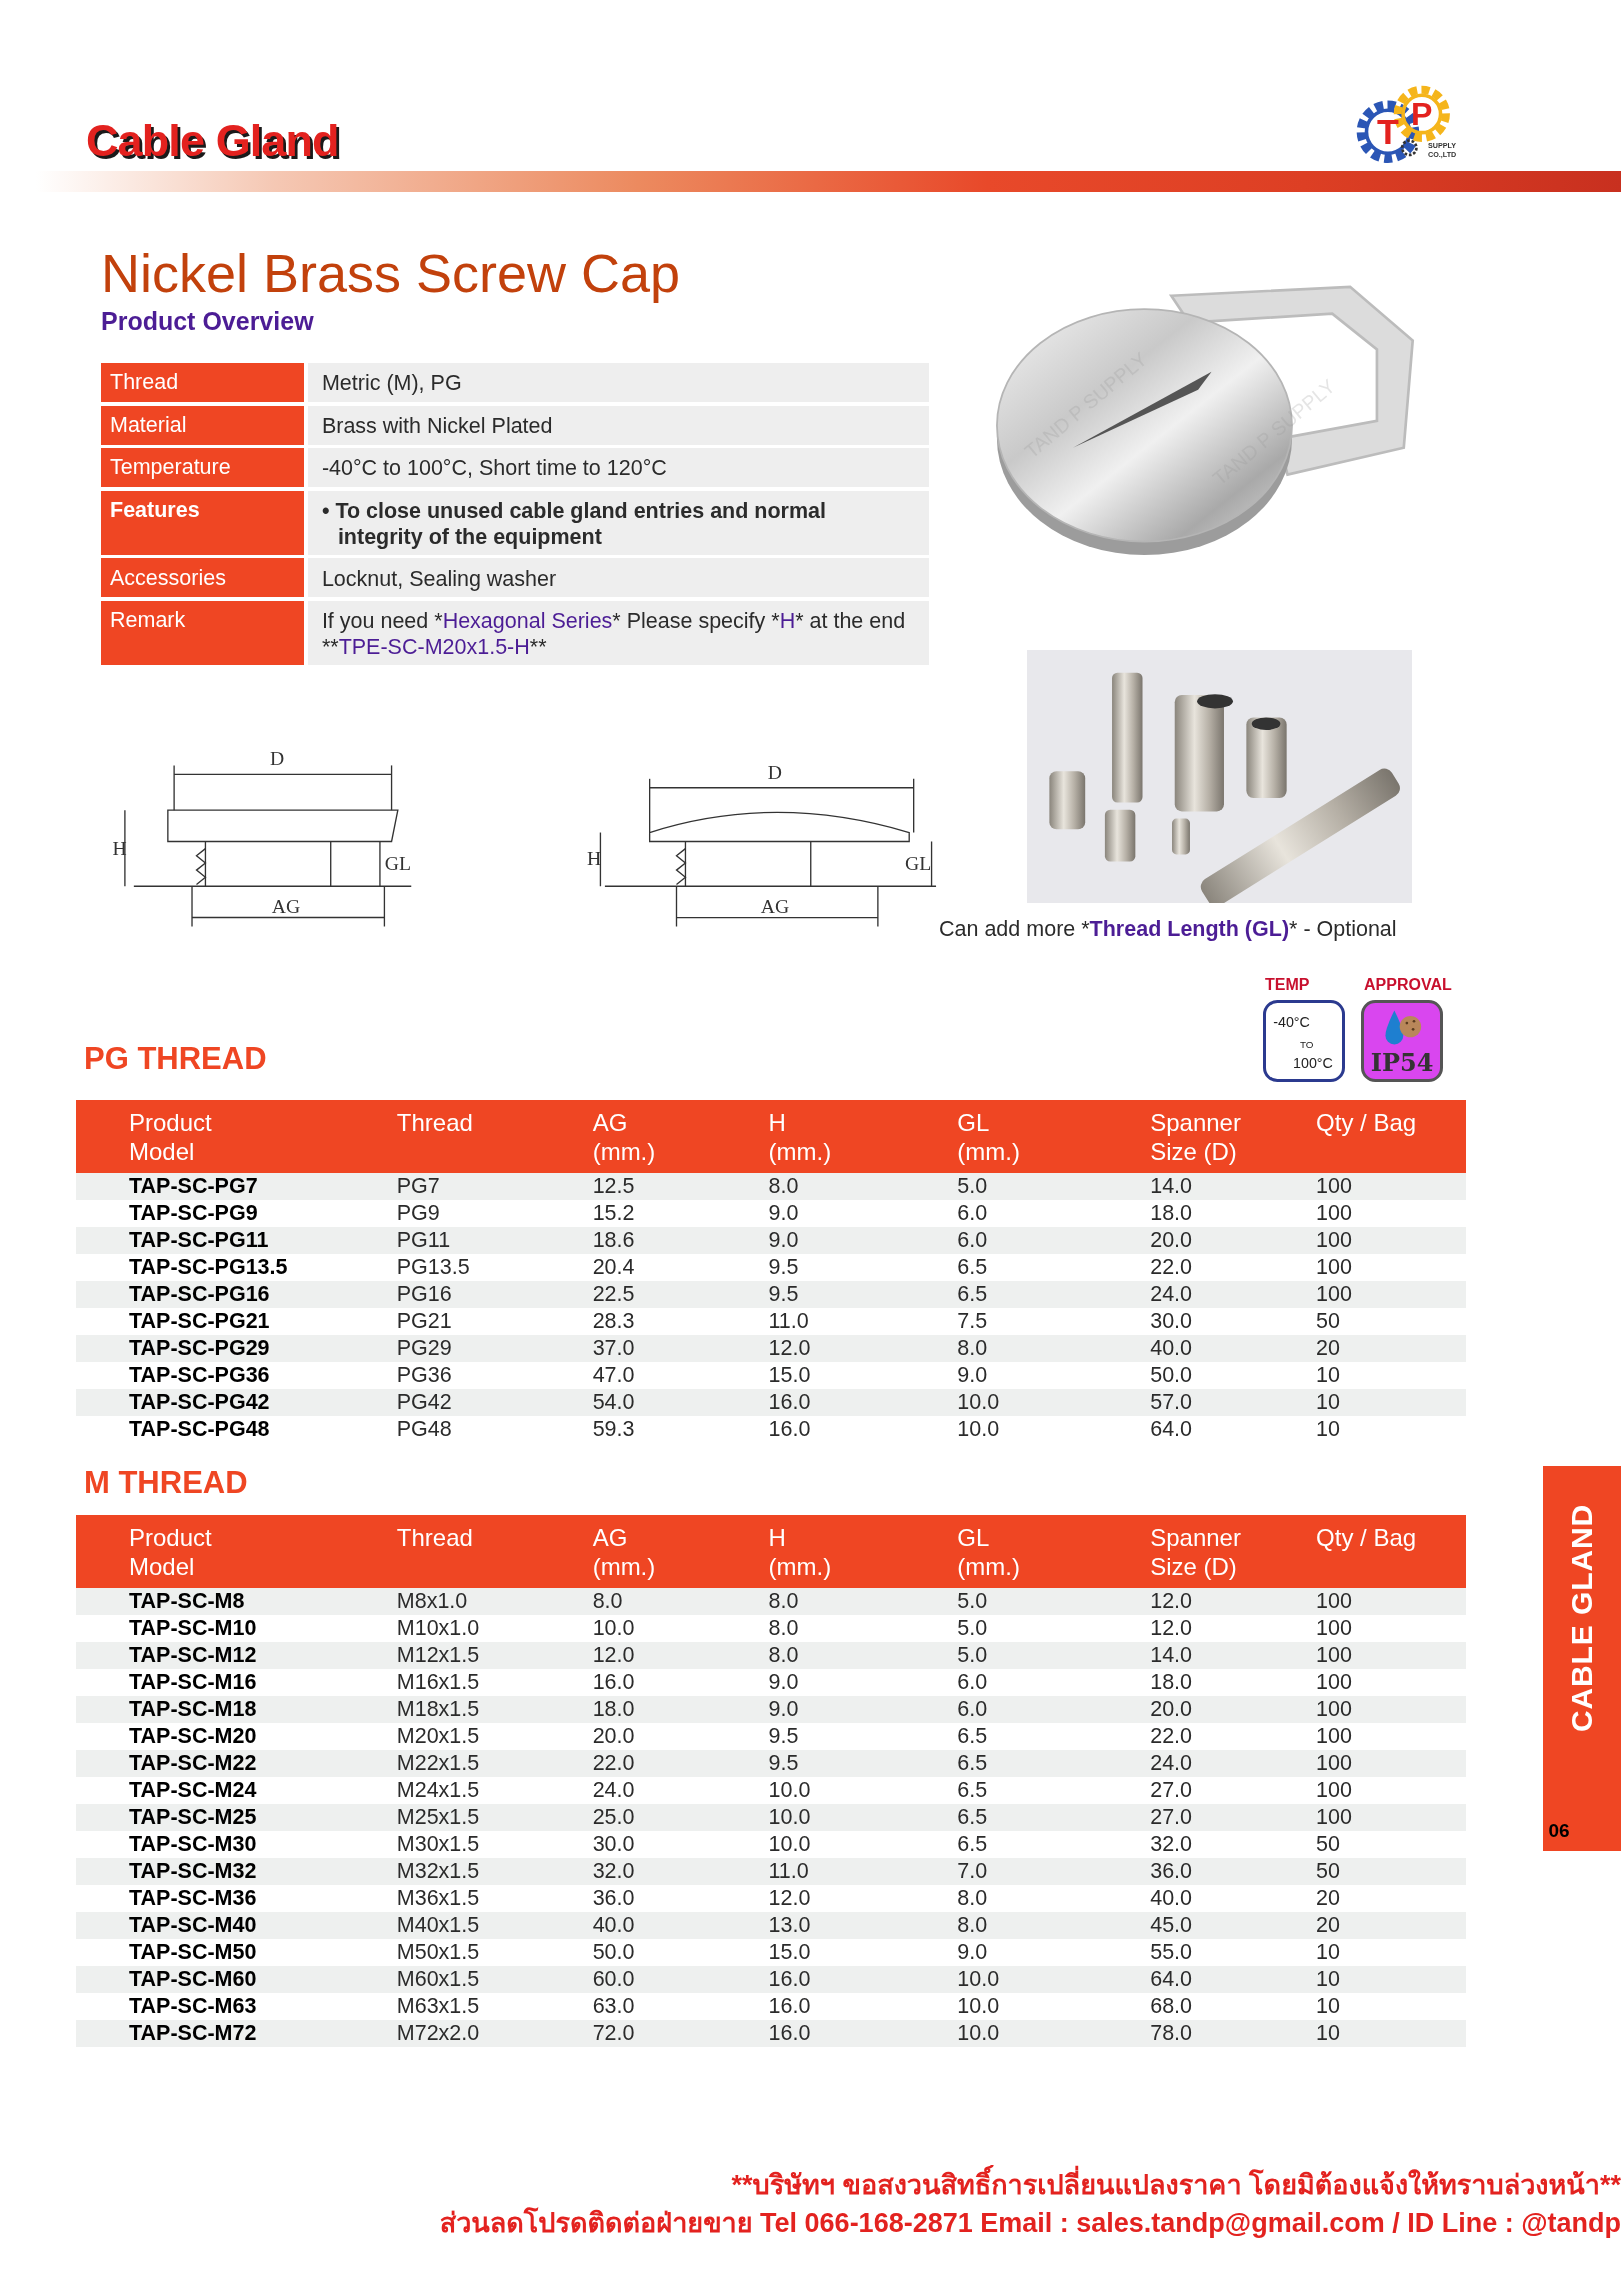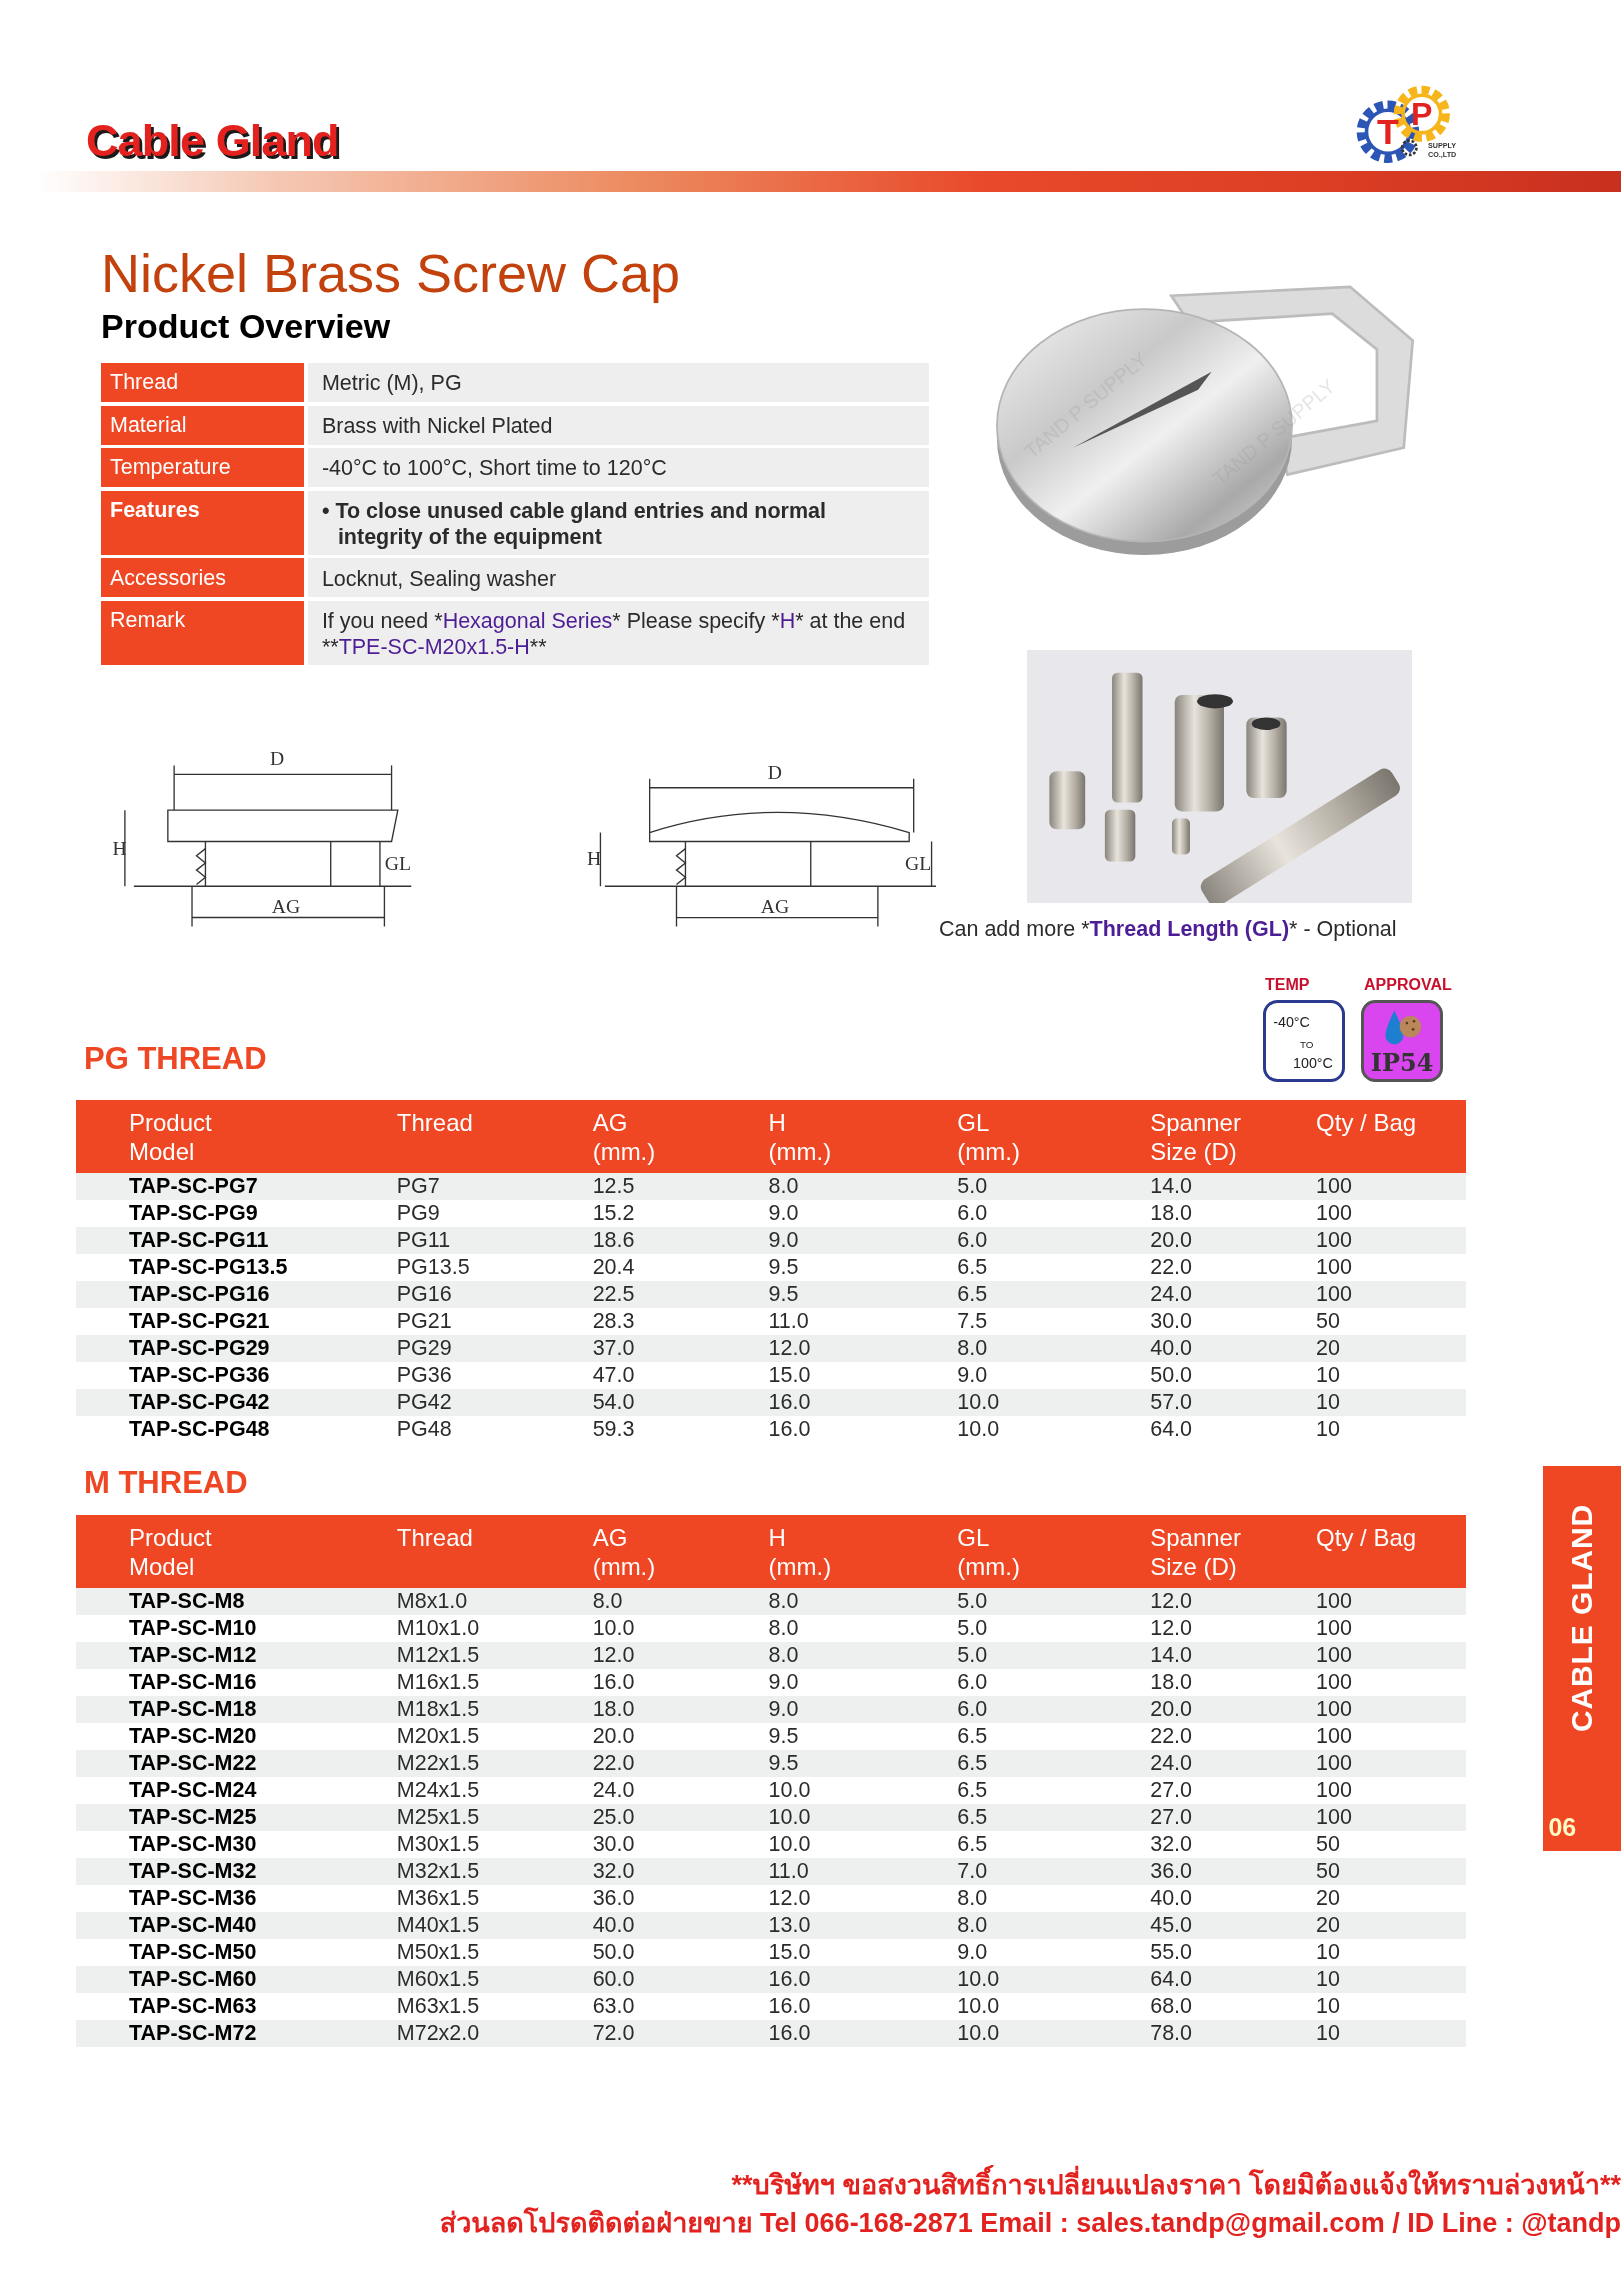--- a/index.html
+++ b/index.html
@@ -9,21 +9,21 @@
   
   .header-title { position: absolute; left: 86px; top: 115px; font-size: 45px; font-weight: bold; color: #e3221f; letter-spacing: -0.9px;
     text-shadow: 2.7px 2.7px 0 #1a1a1a; font-family: "Liberation Sans", sans-serif; }
   .logo { position: absolute; left: 1354px; top: 85px; width: 116px; height: 81px; }
   .logo-supply { position: absolute; left: 1428px; top: 141px; font-size: 7.2px; font-weight: bold; color: #333; line-height: 9px; }
   .header-bar { position: absolute; left: 36px; top: 171px; width: 1585px; height: 20.6px;
     background: linear-gradient(to right, #ffffff 0%, #f5c8b4 15%, #ec8a5f 38%, #e8492a 60%, #dd3f24 80%, #c8301f 100%); }
 
   
   .product-title { position: absolute; left: 101px; top: 242px; font-size: 54px; color: #c2410c; font-family: "Liberation Sans", sans-serif; }
-  .product-sub { position: absolute; left: 101px; top: 307px; font-size: 34px; color: #000000; font-weight: bold; }
+  .product-sub { position: absolute; left: 101px; top: 307px; font-size: 25px; color: #4c1d95; font-weight: bold; }
 
   
   .ov-table { position: absolute; left: 101px; top: 363px; width: 828px; }
   .ov-row { display: flex; margin-bottom: 3.6px; }
   .ov-key { width: 203px; background: #ef4623; color: #fff; font-size: 21.5px; padding: 7.2px 9px; }
   .ov-val { flex: 1; background: #eeeeee; color: #2b2b2b; font-size: 21.5px; padding: 7.2px 14.3px; margin-left: 3.6px; line-height: 26px; }
   .ov-row.r1 .ov-key, .ov-row.r1 .ov-val { height: 39px; }
   .red { color: #4c1d95; }
   .bullet-indent { padding-left: 16px; text-indent: -16px; display: block; }
 
@@ -55,21 +55,21 @@
   .dtable th { background: #ef4623; color: #fff; font-weight: normal; font-size: 24px; text-align: left; vertical-align: top; padding: 8px 0 7.2px 0; line-height: 29px; }
   .dtable td { font-size: 21.5px; line-height: 27px; height: 27px; padding: 0; color: #2b2b2b; }
   .dtable tr.even td { background: #eef0ef; }
   .dtable td.model { color: #000000; font-weight: bold; padding-left: 53px; }
   .dtable th.model { padding-left: 53px; }
   .c1 { width: 321px; } .c2 { width: 196px; } .c3 { width: 176px; } .c4 { width: 189px; } .c5 { width: 193px; } .c6 { width: 166px; } .c7 { width: 150px; }
 
   
   .side-tab { position: absolute; left: 1543px; top: 1466px; width: 78px; height: 385px; background: #ef4623; }
   .side-tab .vt { position: absolute; left: 39px; top: 152px; transform: translate(-50%, -50%) rotate(-90deg); white-space: nowrap; color: #fff; font-weight: bold; font-size: 30px; letter-spacing: 0.9px; }
-  .side-tab .pg { position: absolute; left: 5.4px; bottom: 9px; color: #fef9c3; font-weight: bold; font-size: 25px; }
+  .side-tab .pg { position: absolute; left: 5.4px; bottom: 9px; color: #000000; font-weight: bold; font-size: 19px; }
 
   
   .footer { position: absolute; left: 0; width: 1621px; text-align: right; color: #e3221f; font-weight: bold; font-size: 27px; }
 </style>
 </head>
 <body>
 
 <div class="header-title">Cable Gland</div>
 
 <div class="logo">

